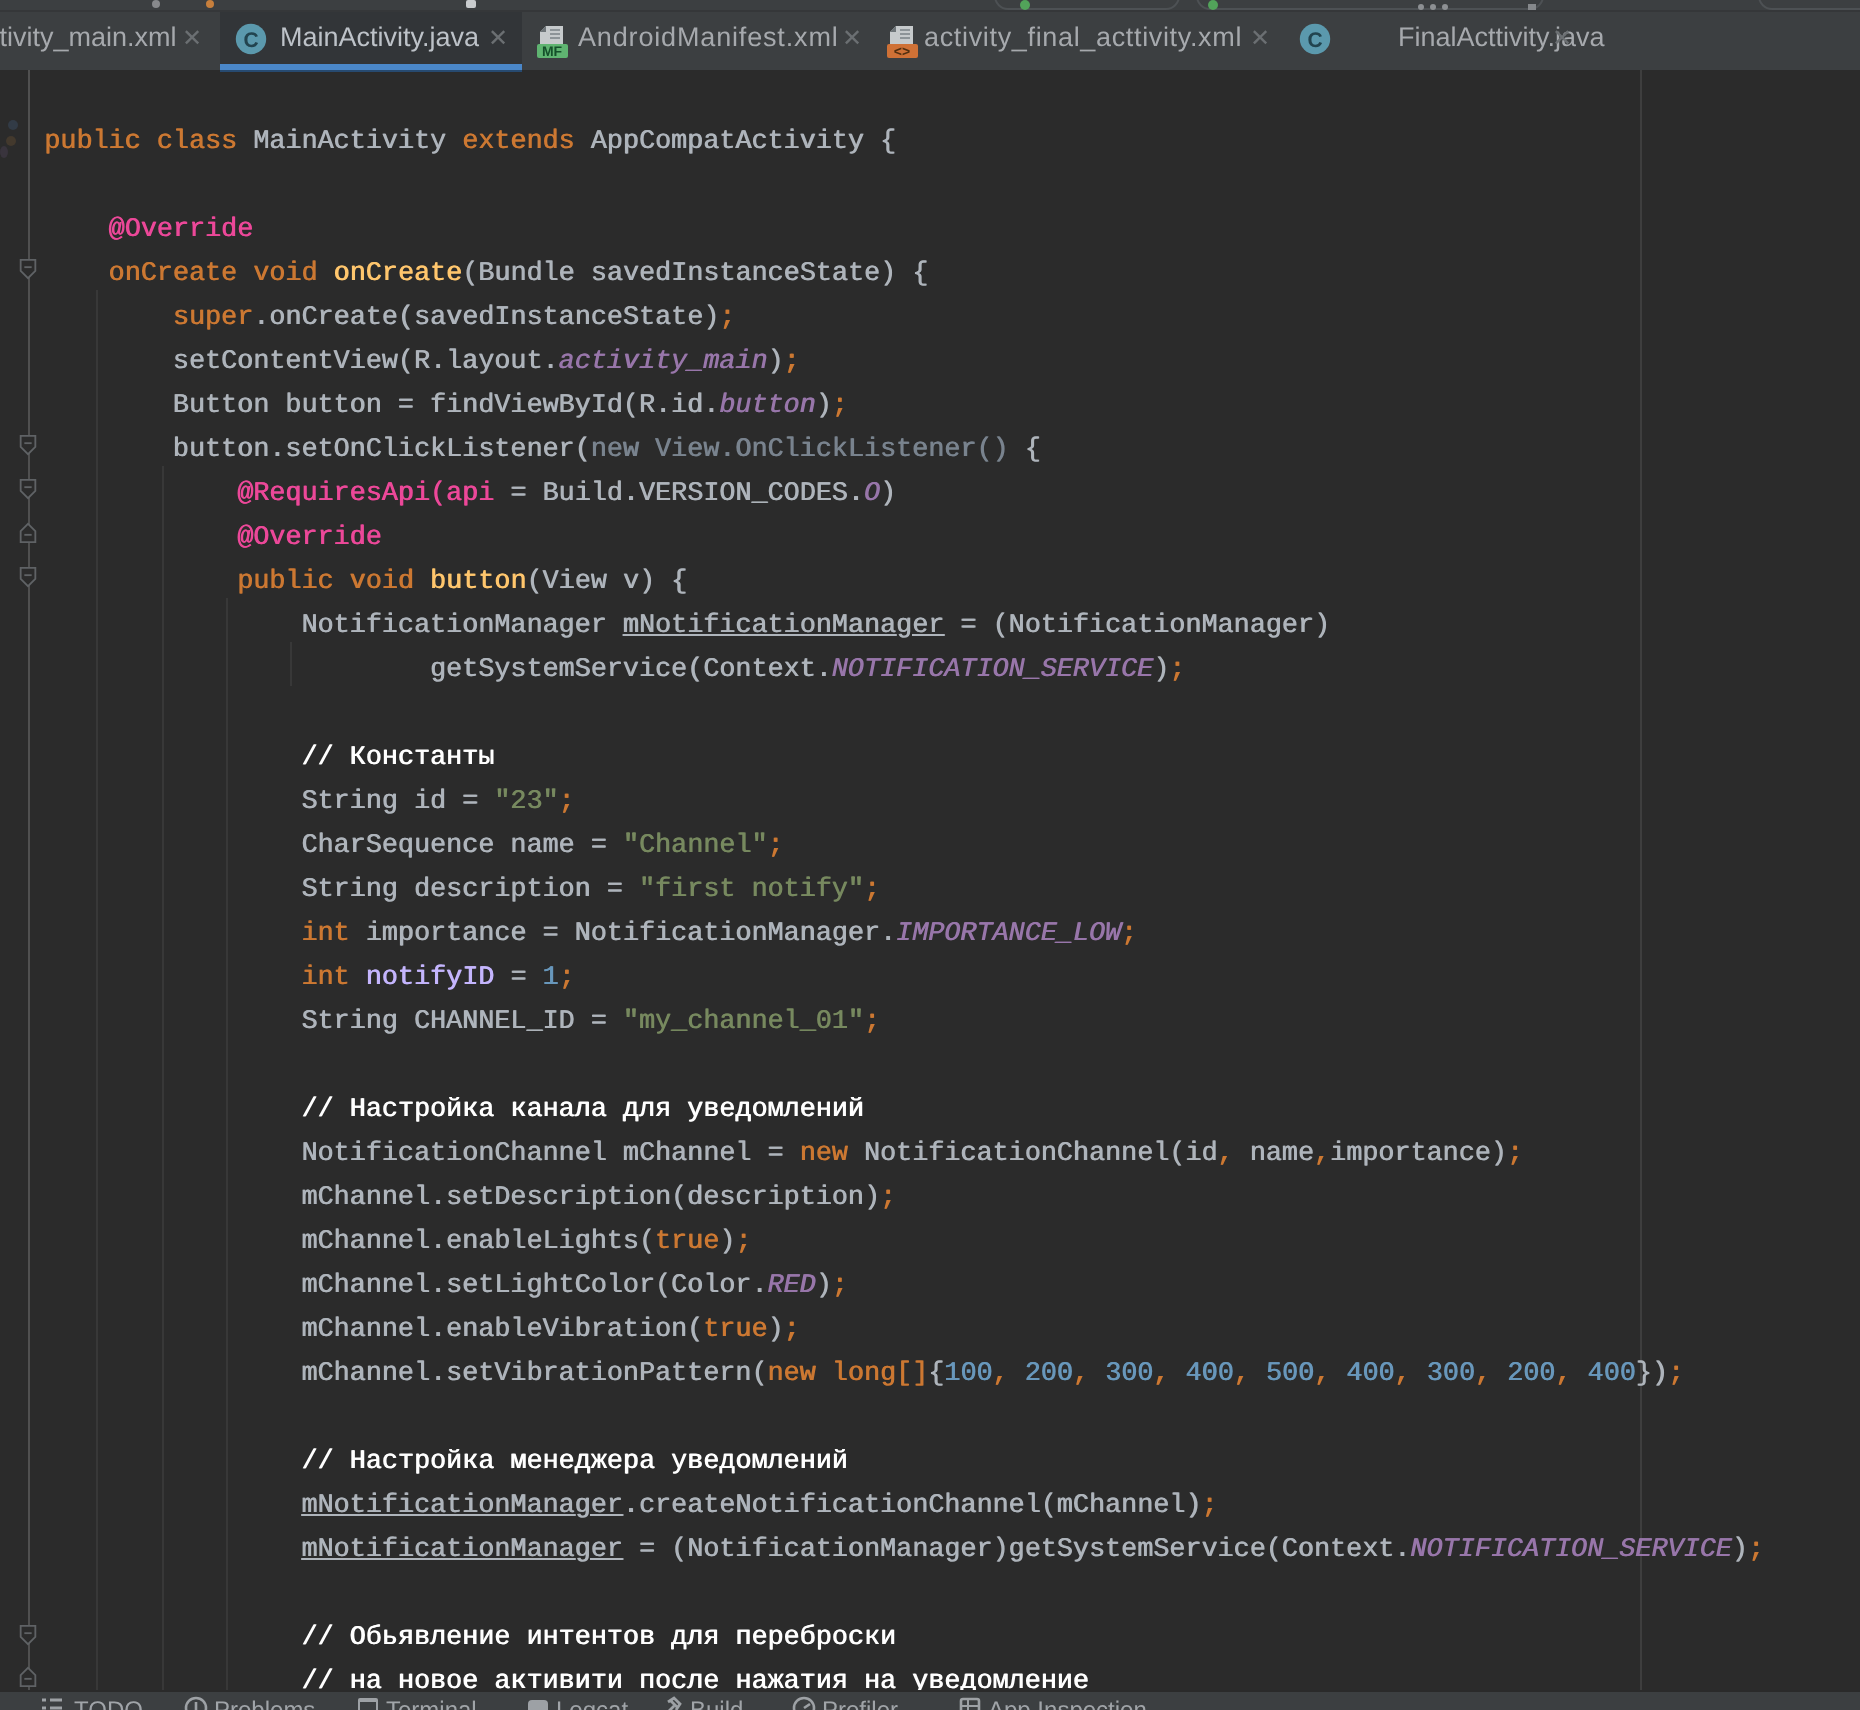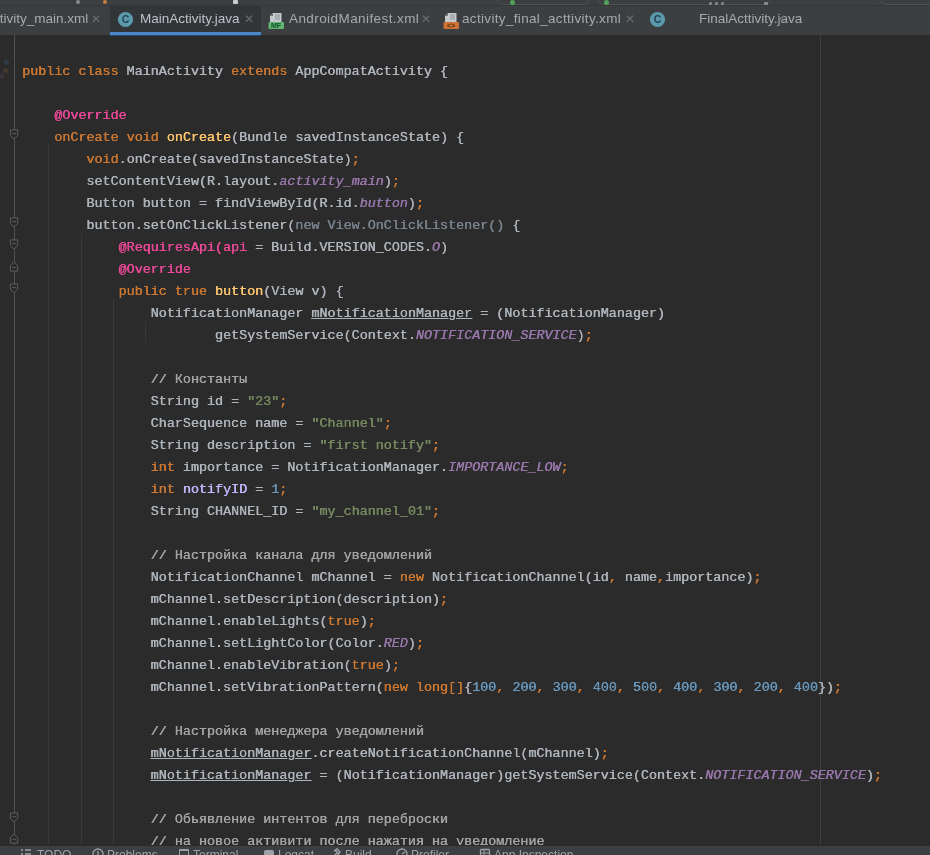--- a/index.html
+++ b/index.html
@@ -14,21 +14,21 @@
 .tabtxt.act{color:#bdc2c8;}
 .tx{position:absolute;top:6px;font-size:12px;color:#6b6f72;}
 #editor{position:absolute;left:0;top:35px;width:930px;height:810px;background:#2b2b2b;overflow:hidden;}
 .vline{position:absolute;width:1px;background:#505050;}
 .iguide{position:absolute;width:1px;background:#383838;}
 pre#code{position:absolute;left:18px;top:22px;margin:4px;font-family:"Liberation Mono",monospace;font-size:13.4px;line-height:22px;color:#aeb4bb;font-weight:normal;text-shadow:0.4px 0 0 currentColor;}
 pre#code .k{color:#cc7832;}
 pre#code .p{color:#cc7832;}
 pre#code .s{color:#77895f;}
 pre#code .n{color:#6897bb;}
-pre#code .c{color:#a3a3a3;}
+pre#code .c{color:#ffffff;}
 pre#code .a{color:#ec4899;}
 pre#code .m{color:#ffc66d;}
 pre#code .f{color:#9876aa;font-style:italic;}
 pre#code .d{color:#79838e;}
 pre#code .u{text-decoration:underline;}
 pre#code .g{color:#c4b5fd;}
 .fold{position:absolute;left:9px;width:10px;height:11px;}
 #statusbar{position:absolute;left:0;top:845px;width:930px;height:10px;background:#3c3f41;border-top:1px solid #2a2a2a;}
 .st{position:absolute;top:2px;font-size:12px;color:#a0a4a8;white-space:nowrap;}
 .sic{position:absolute;top:2px;}
@@ -99,27 +99,27 @@
   <div class="vline" style="left:14px;top:0;height:810px;"></div>
   <div class="vline" style="left:820px;top:0;height:810px;background:#3e3e3e;"></div>
   <div class="iguide" style="left:48px;top:110px;height:700px;"></div>
   <div class="iguide" style="left:81px;top:198px;height:612px;"></div>
   <div class="iguide" style="left:113px;top:264px;height:546px;"></div>
   <div class="iguide" style="left:145px;top:286px;height:22px;"></div>
 <pre id="code"><span class="k">public class</span> MainActivity <span class="k">extends</span> AppCompatActivity {
 
     <span class="a">@Override</span>
     <span class="k">onCreate void</span> <span class="m">onCreate</span>(Bundle savedInstanceState) {
-        <span class="k">void</span>.onCreate(savedInstanceState)<span class="p">;</span>
+        <span class="k">super</span>.onCreate(savedInstanceState)<span class="p">;</span>
         setContentView(R.layout.<span class="f">activity_main</span>)<span class="p">;</span>
         Button button = findViewById(R.id.<span class="f">button</span>)<span class="p">;</span>
         button.setOnClickListener(<span class="d">new View.OnClickListener()</span> {
             <span class="a">@RequiresApi(api</span> = Build.VERSION_CODES.<span class="f">O</span>)
             <span class="a">@Override</span>
-            <span class="k">public true</span> <span class="m">button</span>(View v) {
+            <span class="k">public void</span> <span class="m">button</span>(View v) {
                 NotificationManager <span class="u">mNotificationManager</span> = (NotificationManager)
                         getSystemService(Context.<span class="f">NOTIFICATION_SERVICE</span>)<span class="p">;</span>
 
                 <span class="c">// Константы</span>
                 String id = <span class="s">"23"</span><span class="p">;</span>
                 CharSequence name = <span class="s">"Channel"</span><span class="p">;</span>
                 String description = <span class="s">"first notify"</span><span class="p">;</span>
                 <span class="k">int</span> importance = NotificationManager.<span class="f">IMPORTANCE_LOW</span><span class="p">;</span>
                 <span class="k">int</span> <span class="g">notifyID</span> = <span class="n">1</span><span class="p">;</span>
                 String CHANNEL_ID = <span class="s">"my_channel_01"</span><span class="p">;</span>

